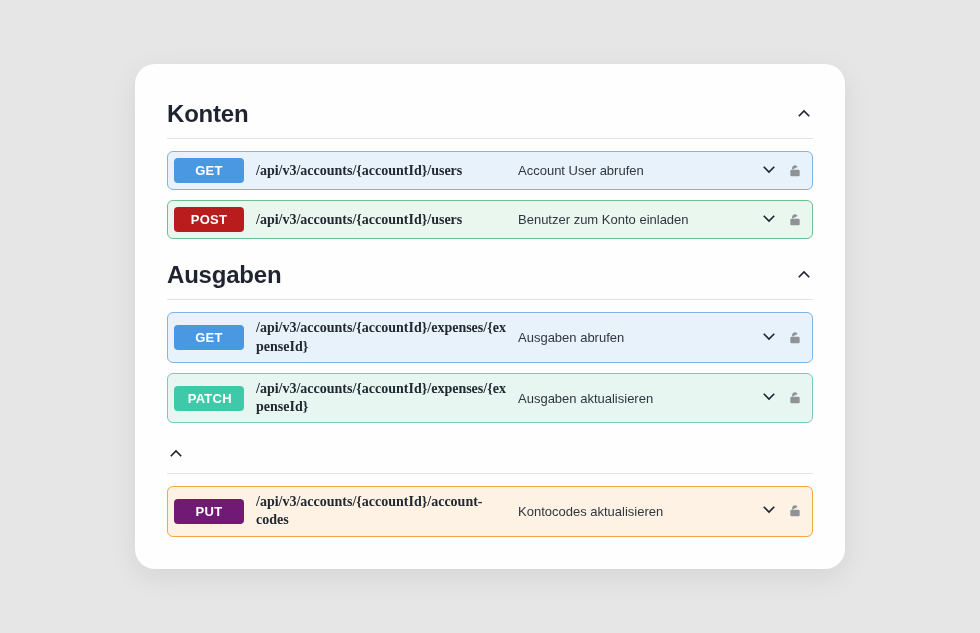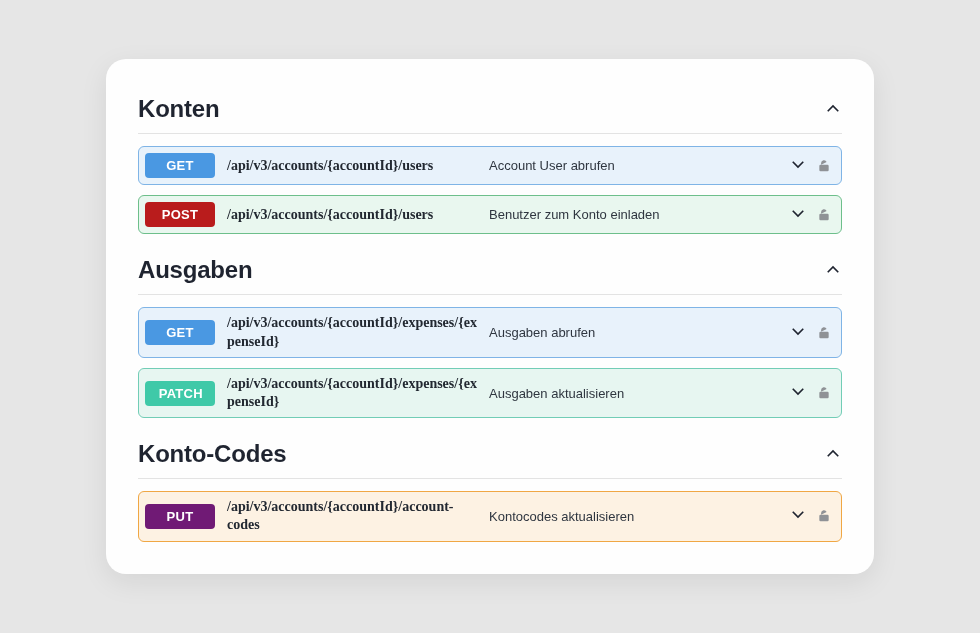--- a/index.html
+++ b/index.html
@@ -7,21 +7,21 @@
     background: #e6e6e6;
     font-family: -apple-system, BlinkMacSystemFont, "Segoe UI", Helvetica, Arial, sans-serif;
     width: 980px;
     height: 633px;
     display: flex;
     align-items: center;
     justify-content: center;
   }
   .panel {
     background: #fefefe;
-    width: 768px;
+    width: 710px;
     border-radius: 20px;
     padding: 28px 32px 32px 32px;
     box-shadow: 0 8px 28px rgba(0,0,0,0.08);
   }
   .section-header {
     display: flex;
     align-items: center;
     justify-content: space-between;
     padding: 8px 0 10px 0;
     border-bottom: 1px solid #e3e3e3;
@@ -185,21 +185,20 @@
       <span class="lock">
         <svg viewBox="0 0 24 24" width="14" height="16">
             <path d="M7 10V7a5 5 0 0 1 9.5-2"></path>
             <rect x="4" y="10" width="16" height="11" rx="2"></rect>
           </svg>
       </span>
     </div>
   </div>
 
   <div class="section-header">
-    <div class="section-title">Konto-Codes</div>
     <div class="chevron">
       <svg viewBox="0 0 24 24" width="18" height="18">
           <polyline points="5 15 12 8 19 15"></polyline>
         </svg>
     </div>
   </div>
 
   <div class="endpoint put" style="margin-bottom:0;">
     <div class="method put">PUT</div>
     <div class="path">/api/v3/accounts/{accountId}/account-codes</div>

